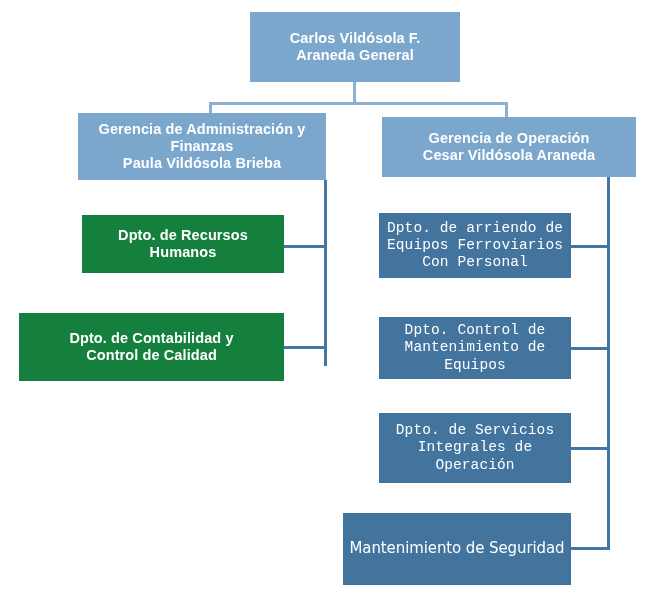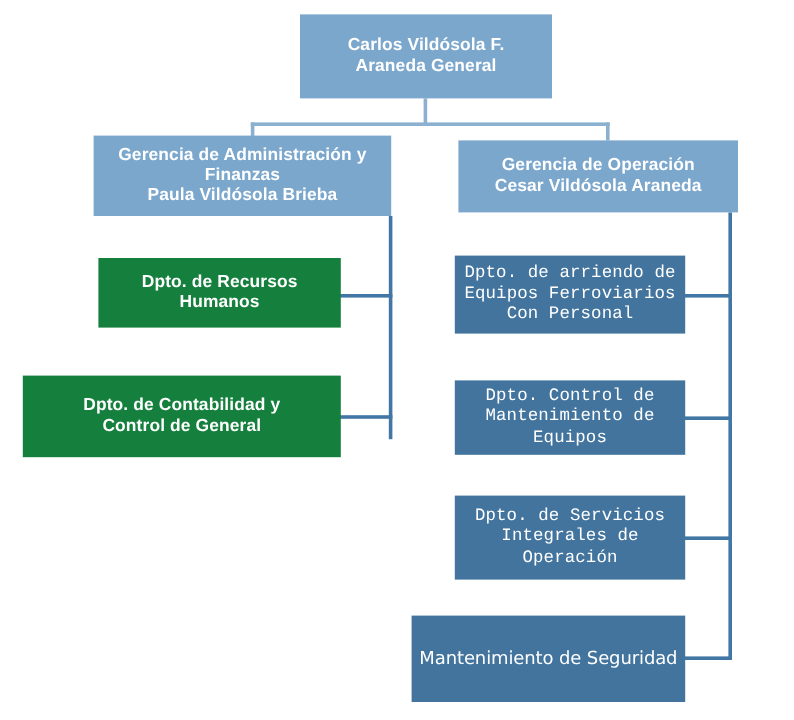--- a/index.html
+++ b/index.html
@@ -64,28 +64,28 @@
   <div class="conn dark" style="left:570px;top:447px;width:40px;height:3px;"></div>
 
   <div class="conn dark" style="left:570px;top:547px;width:40px;height:3px;"></div>
 
   <div class="node exec" style="left:250px;top:12px;width:210px;height:70px;">Carlos Vildósola F.
 Araneda General</div>
 
   <div class="node exec" style="left:78px;top:113px;width:248px;height:67px;">Gerencia de Administración y Finanzas
 Paula Vildósola Brieba</div>
 
-  <div class="node exec" style="left:382px;top:117px;width:233px;height:60px;">Gerencia de Operación
+  <div class="node exec" style="left:382px;top:117px;width:254px;height:60px;">Gerencia de Operación
 Cesar Vildósola Araneda</div>
 
   <div class="node dept-bold" style="left:82px;top:215px;width:202px;height:58px;">Dpto. de Recursos
 Humanos</div>
 
   <div class="node dept-bold" style="left:19px;top:313px;width:265px;height:68px;">Dpto. de Contabilidad y
-Control de General</div>
+Control de Calidad</div>
 
   <div class="node dept-plain" style="left:379px;top:213px;width:192px;height:65px;">Dpto. de arriendo de
 Equipos Ferroviarios
 Con Personal</div>
 
   <div class="node dept-plain" style="left:379px;top:317px;width:192px;height:62px;">Dpto. Control de
 Mantenimiento de Equipos</div>
 
   <div class="node dept-plain" style="left:379px;top:413px;width:192px;height:70px;">Dpto. de Servicios
 Integrales de

